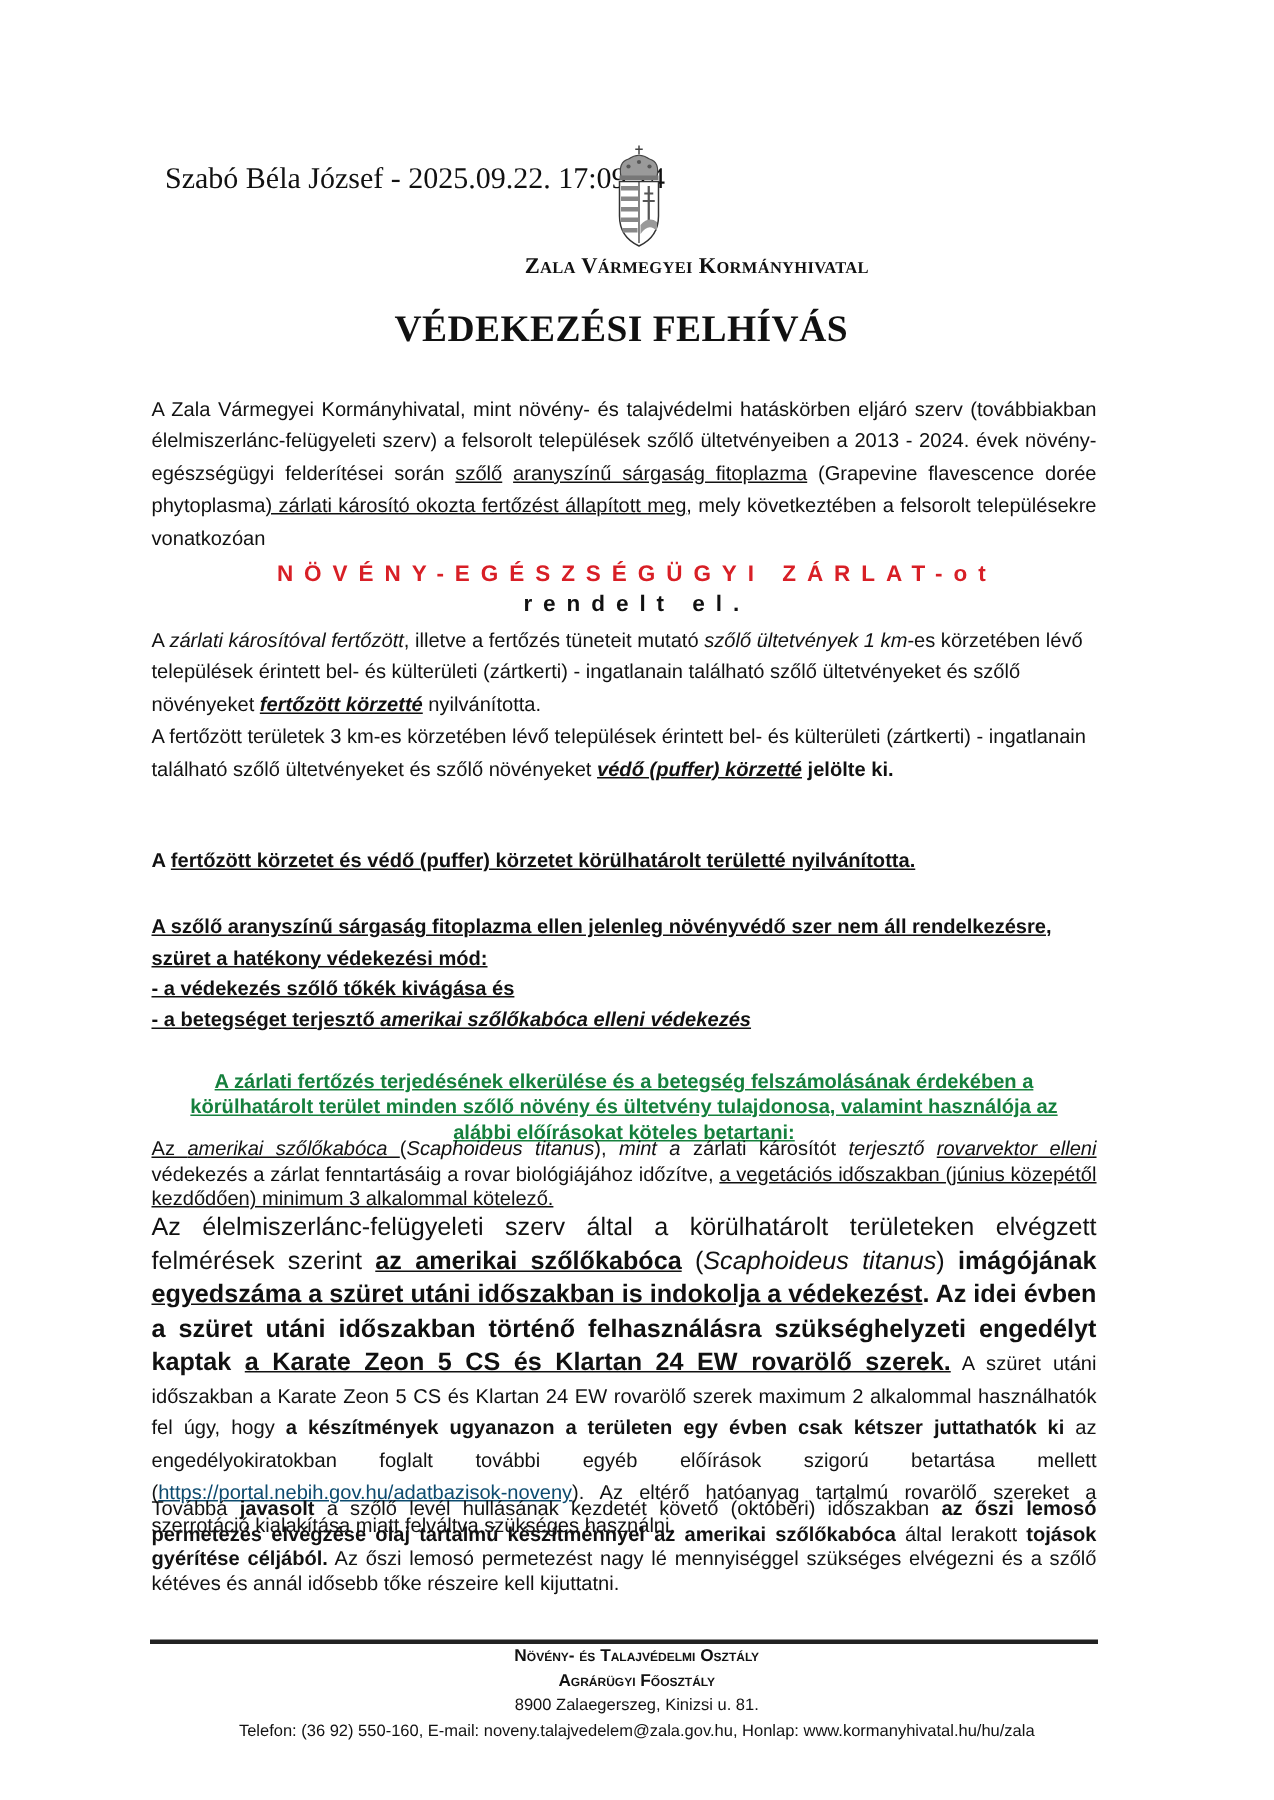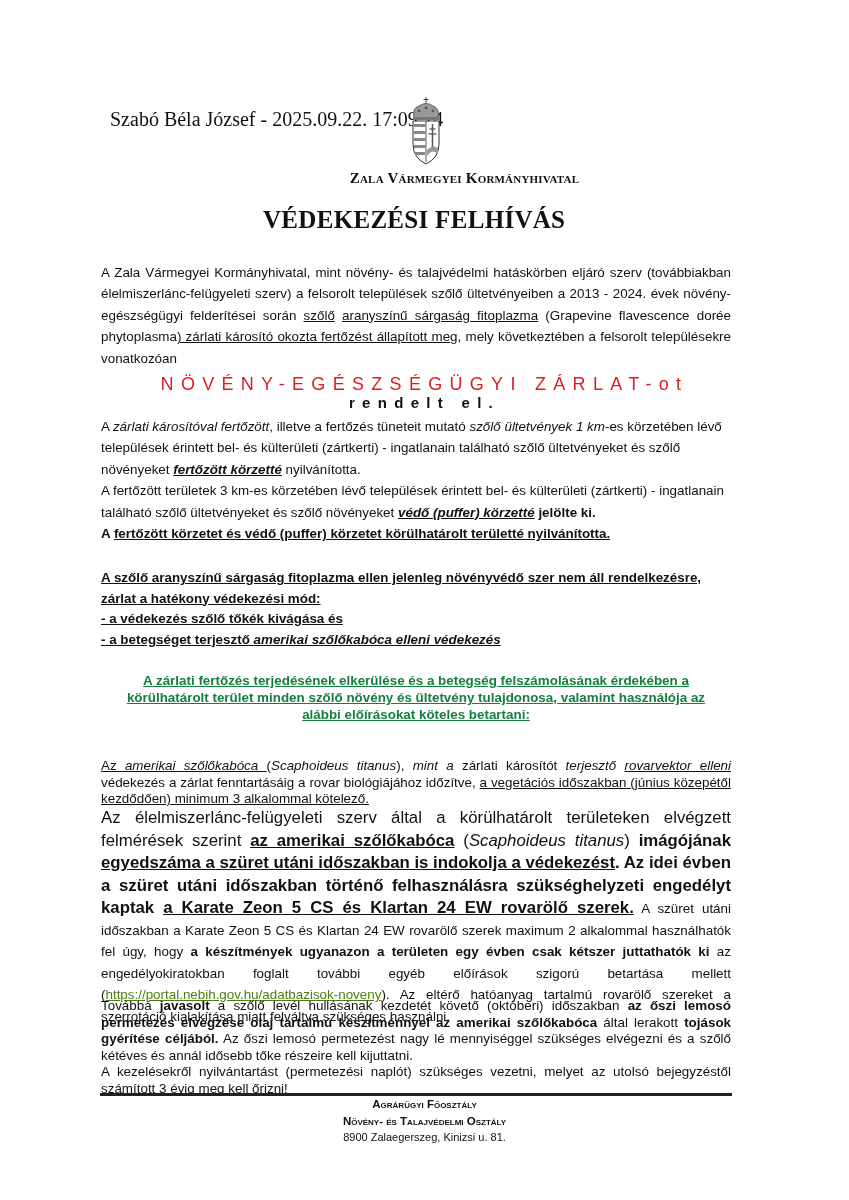--- a/index.html
+++ b/index.html
@@ -11,37 +11,37 @@
   .author { position:absolute; left:110px; top:108px; font-size:20px; }
   .crest { position:absolute; left:409px; top:96px; width:34px; height:70px; }
   .office { position:absolute; left:0; width:849px; top:170px; text-align:center; padding-left:80px; box-sizing:border-box;
             font-size:15px; font-weight:bold; font-variant:small-caps; letter-spacing:0.2px; }
   .office span { display:inline-block; }
   .title { position:absolute; left:263px; top:206px; font-size:25px; font-weight:bold; letter-spacing:0.3px; }
 
   .block { position:absolute; left:101px; width:630px; font-size:13.4px; line-height:21.4px; }
   .justify { text-align:justify; }
   .u { text-decoration:underline; }
-  .b { font-weight:bold; }
+  .b { font-weight:bold;margin-top:40px; }
   .i { font-style:italic; }
   .red { color:#15803d; }
   .center { text-align:center; }
 
-  .zarlat { position:absolute; left:0; width:849px; top:374px; text-align:center; font-size:18px; font-weight:normal;
+  .zarlat { position:absolute; left:0; width:849px; top:374px; text-align:center; font-size:15px; font-weight:bold;
             letter-spacing:7.3px; color:#d81f26; }
   .rendelt { position:absolute; left:0; width:849px; top:394px; text-align:center; font-size:15px; font-weight:bold;
             letter-spacing:7.3px; color:#111; }
 
   .tight { line-height:16.5px; font-size:13.4px; }
   .big { font-size:16.8px; line-height:22.6px; }
 
   .footer-line { position:absolute; left:100px; top:1093px; width:632px; height:0; border-top:3px solid #222; }
   .footer { position:absolute; left:0; width:849px; top:1096px; text-align:center; font-size:11px; line-height:16.5px; }
   .footer .sc { font-weight:bold; font-variant:small-caps; font-size:11.5px; }
-  a.link { color:#4d7c0f; text-decoration:underline; }
+  a.link { color:#0c4a6e; text-decoration:underline; }
 </style>
 </head>
 <body>
 
 <div class="page">
 
   <div class="author serif">Szabó Béla József - 2025.09.22. 17:09:14</div>
 
   <svg class="crest" viewBox="0 0 34 70">
 
@@ -84,42 +84,42 @@
     <div>
       <span>A fertőzött területek 3 km-es körzetében lévő települések érintett bel- és külterületi (zártkerti) - ingatlanain található szőlő ültetvényeket és szőlő növényeket </span><span class="b i u">védő (puffer) körzetté</span><span class="b"> jelölte ki.</span>
     </div>
     <div class="b">
       <span>A </span><span class="u">fertőzött körzetet és védő (puffer) körzetet körülhatárolt területté nyilvánította.</span>
     </div>
   </div>
 
   <div class="block sans b u" style="top:568px; line-height:20.5px;">
     <div>A szőlő aranyszínű sárgaság fitoplazma ellen jelenleg növényvédő szer nem áll rendelkezésre,</div>
-    <div>zárlat a hatékony védekezési mód:</div>
+    <div>szüret a hatékony védekezési mód:</div>
     <div>-  a védekezés szőlő tőkék kivágása és</div>
     <div><span>- a betegséget terjesztő </span><span class="i">amerikai szőlőkabóca elleni védekezés</span></div>
   </div>
 
   <div class="block sans b u red center" style="top:672px; left:118px; width:596px; line-height:17px;">A zárlati fertőzés terjedésének elkerülése és a betegség felszámolásának érdekében a körülhatárolt terület minden szőlő növény és ültetvény tulajdonosa, valamint használója az alábbi előírásokat köteles betartani:</div>
 
   <div class="block sans justify tight" style="top:758px;">
     <span class="u">Az </span><span class="u i">amerikai szőlőkabóca </span><span>(</span><span class="i">Scaphoideus titanus</span><span>), </span><span class="i">mint a</span><span> zárlati károsítót </span><span class="i">terjesztő</span><span> </span><span class="u i">rovarvektor elleni</span><span> védekezés a zárlat fenntartásáig a rovar biológiájához időzítve, </span><span class="u">a vegetációs időszakban (június közepétől kezdődően) minimum 3 alkalommal kötelező.</span>
   </div>
 
   <div class="block sans justify" style="top:807px;">
     <span class="big">Az élelmiszerlánc-felügyeleti szerv által a körülhatárolt területeken elvégzett felmérések szerint </span><span class="big b u">az amerikai szőlőkabóca</span><span class="big"> (</span><span class="big i">Scaphoideus titanus</span><span class="big">) </span><span class="big b">imágójának </span><span class="big b u">egyedszáma a szüret utáni időszakban is indokolja a védekezést</span><span class="big b">. Az idei évben a szüret utáni időszakban történő felhasználásra szükséghelyzeti engedélyt kaptak </span><span class="big b u">a Karate Zeon 5 CS és Klartan 24 EW rovarölő szerek.</span><span style="line-height:16.5px;"> A szüret utáni időszakban a Karate Zeon 5 CS és Klartan 24 EW rovarölő szerek maximum 2 alkalommal használhatók fel úgy, hogy </span><span class="b">a készítmények ugyanazon a területen egy évben csak kétszer juttathatók ki</span><span> az engedélyokiratokban foglalt további egyéb előírások szigorú betartása mellett (</span><a class="link" href="#">https://portal.nebih.gov.hu/adatbazisok-noveny</a><span>). Az eltérő hatóanyag tartalmú rovarölő szereket  a szerrotáció kialakítása miatt felváltva szükséges használni.</span>
   </div>
 
   <div class="block sans justify tight" style="top:998px;">
     <span>Továbbá </span><span class="b">javasolt</span><span> a szőlő levél hullásának kezdetét követő (októberi) időszakban </span><span class="b">az őszi lemosó permetezés elvégzése olaj tartalmú készítménnyel az amerikai szőlőkabóca</span><span> által lerakott </span><span class="b">tojások gyérítése céljából.</span><span> Az őszi lemosó permetezést nagy lé mennyiséggel szükséges elvégezni és a szőlő kétéves és annál idősebb tőke részeire kell kijuttatni.</span>
   </div>
 
-  <div class="block sans justify tight" style="top:1064px;">A kezelésekről nyilvántartást (permetezési naplót) szükséges vezetni, melyet az utolsó bejegyzéstől számított 3 évig meg kell őrizni!</div>
 
   <div class="footer-line"></div>
 
   <div class="footer sans">
+    <div class="sc">Növény- és Talajvédelmi Osztály</div>
     <div class="sc">Agrárügyi Főosztály</div>
-    <div class="sc">Növény- és Talajvédelmi Osztály</div>
     <div>8900 Zalaegerszeg, Kinizsi u. 81.</div>
+    <div>Telefon: (36 92) 550-160, E-mail: noveny.talajvedelem@zala.gov.hu, Honlap: www.kormanyhivatal.hu/hu/zala</div>
   </div>
 
 </div>
 
 </body></html>

